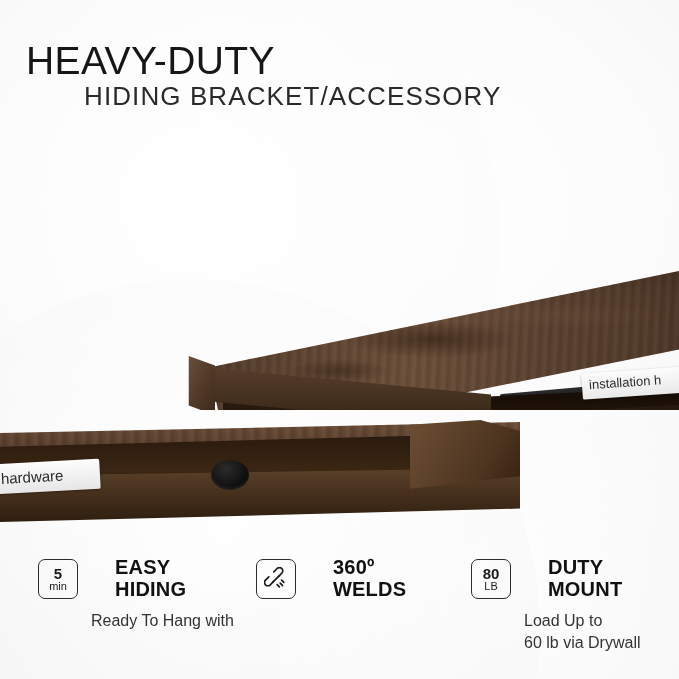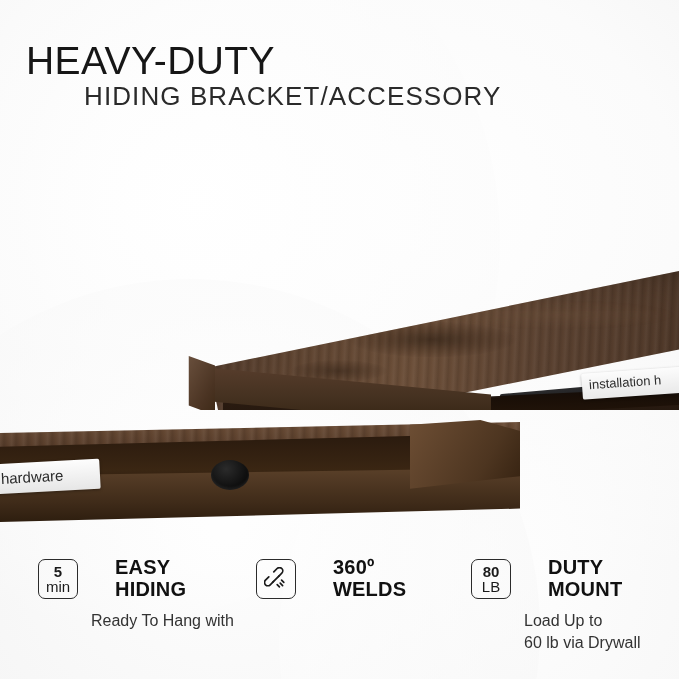--- a/index.html
+++ b/index.html
@@ -316,21 +316,21 @@
     align-items: center;
     justify-content: center;
     line-height: 1;
   }
   .icon-big {
     font-size: 15px;
     font-weight: bold;
     color: #1a1a1a;
   }
   .icon-small {
-    font-size: 15px;
+    font-size: 11px;
     color: #1a1a1a;
     margin-top: 0;
   }
   .feature-title {
     position: absolute;
     left: 53px;
     top: 4px;
     font-size: 20px;
     font-weight: bold;
     color: #111111;

